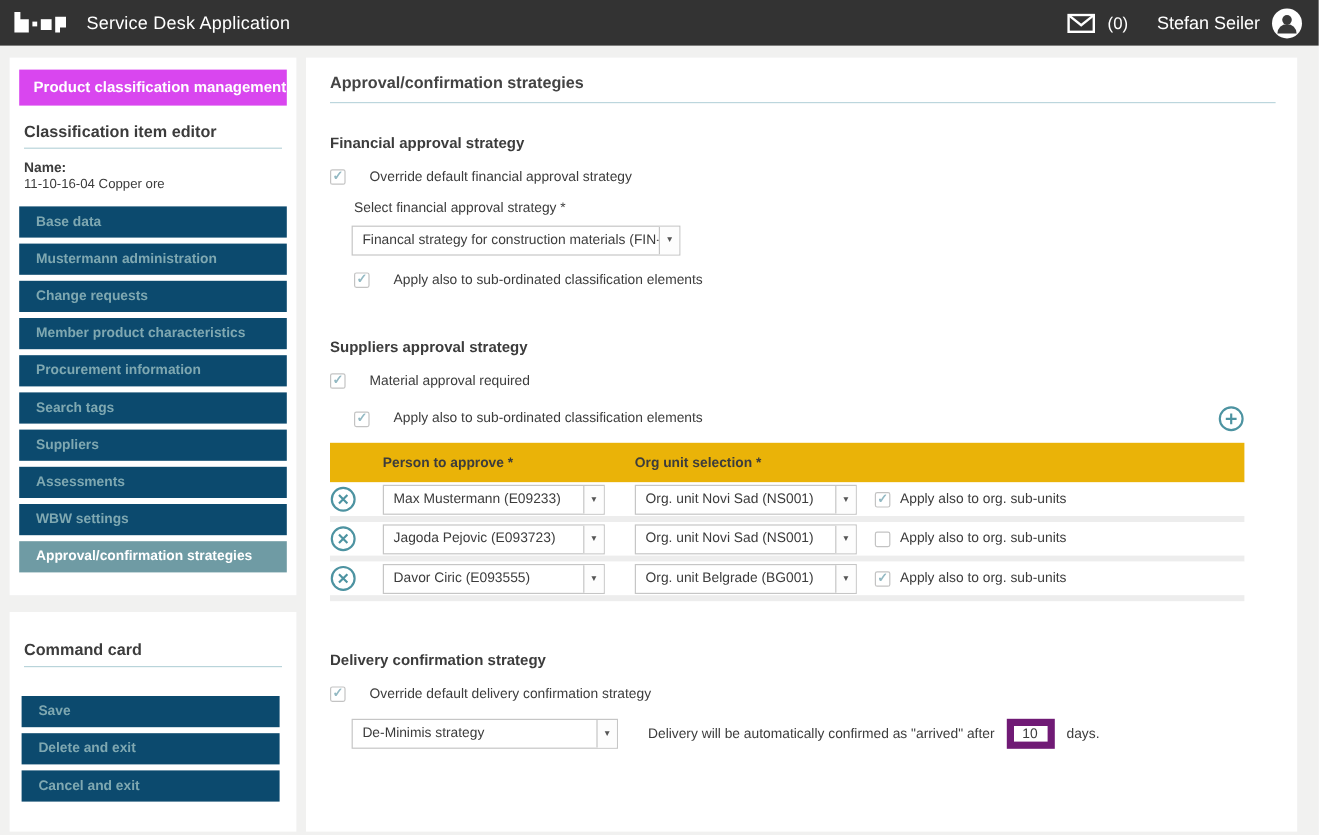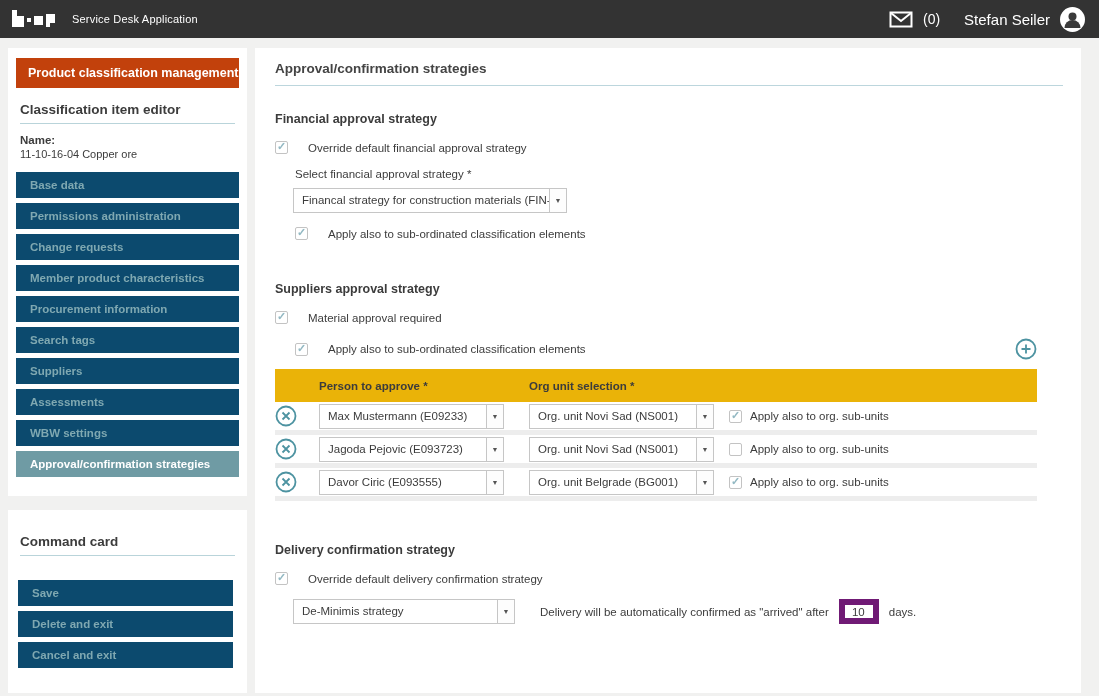--- a/index.html
+++ b/index.html
@@ -9,33 +9,33 @@
     background: #f1f1f0;
     color: #3c3c3c;
     overflow: hidden;
   }
   
   .topbar {
     height: 38px; background: #333333; color: #ffffff;
     display: flex; align-items: center; padding: 0 14px 0 10px;
   }
   .logo { display: flex; align-items: center; margin-right: 16px; }
-  .app-title { font-size: 11px; letter-spacing: .2px; }
+  .app-title { font-size: 15px; letter-spacing: .2px; }
   .topbar-right { margin-left: auto; display: flex; align-items: center; gap: 10px; }
   .mail-count { font-size: 14px; }
   .user-name { font-size: 15px; margin-left: 14px; }
   .avatar { width: 25px; height: 25px; border-radius: 50%; background: #ffffff; display:flex; align-items:center; justify-content:center; }
 
   
   .content { display: flex; padding: 10px 18px 0 8px; gap: 8px; }
   .sidebar-col { width: 239px; flex: none; display: flex; flex-direction: column; gap: 14px; }
   .card { background: #ffffff; padding: 10px 8px 14px 8px; }
 
   .panel-title {
-    background: #c2410c; color: #ffffff; font-weight: bold; font-size: 12.5px;
+    background: #d946ef; color: #ffffff; font-weight: bold; font-size: 12.5px;
     height: 30px; line-height: 30px; padding: 0 0 0 12px;
     white-space: nowrap; overflow: hidden;
   }
   .editor-title, .card-title { font-weight: bold; font-size: 13.5px; color: #3c3c3c; margin: 14px 4px 6px 4px; }
   .card hr { border: none; border-top: 1px solid #b9d4da; margin: 0 4px 10px 4px; }
   .name-label { font-weight: bold; font-size: 11.5px; margin: 2px 4px 2px 4px; }
   .name-value { font-size: 11px; margin: 0 4px 12px 4px; }
 
   .nav-btn, .cmd-btn {
     display: block; width: 100%; height: 26px; margin-bottom: 5px;
@@ -149,21 +149,21 @@
 
   <div class="sidebar-col">
     <div class="card">
       <div class="panel-title">Product classification management</div>
       <div class="editor-title">Classification item editor</div>
       <hr>
       <div class="name-label">Name:</div>
       <div class="name-value">11-10-16-04 Copper ore</div>
 
       <button class="nav-btn">Base data</button>
-      <button class="nav-btn">Permissions administration</button>
+      <button class="nav-btn">Mustermann administration</button>
       <button class="nav-btn">Change requests</button>
       <button class="nav-btn">Member product characteristics</button>
       <button class="nav-btn">Procurement information</button>
       <button class="nav-btn">Search tags</button>
       <button class="nav-btn">Suppliers</button>
       <button class="nav-btn">Assessments</button>
       <button class="nav-btn">WBW settings</button>
       <button class="nav-btn active">Approval/confirmation strategies</button>
     </div>
 

